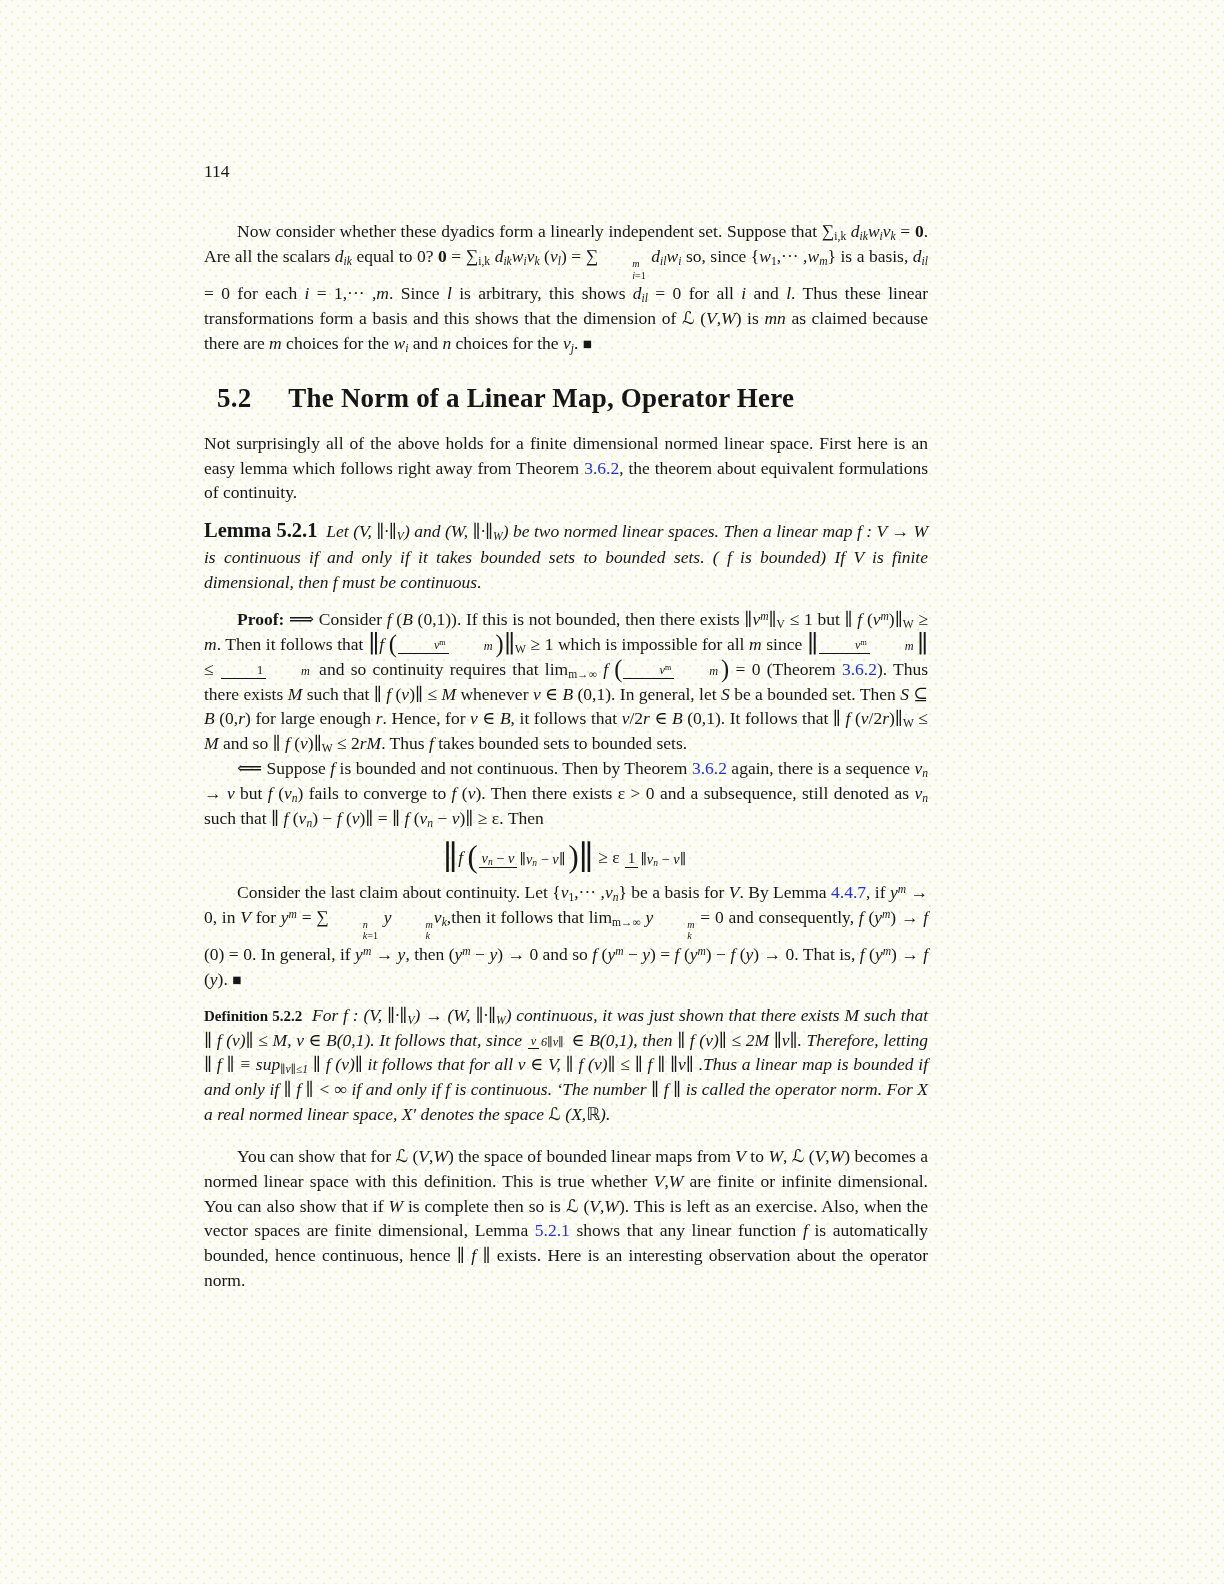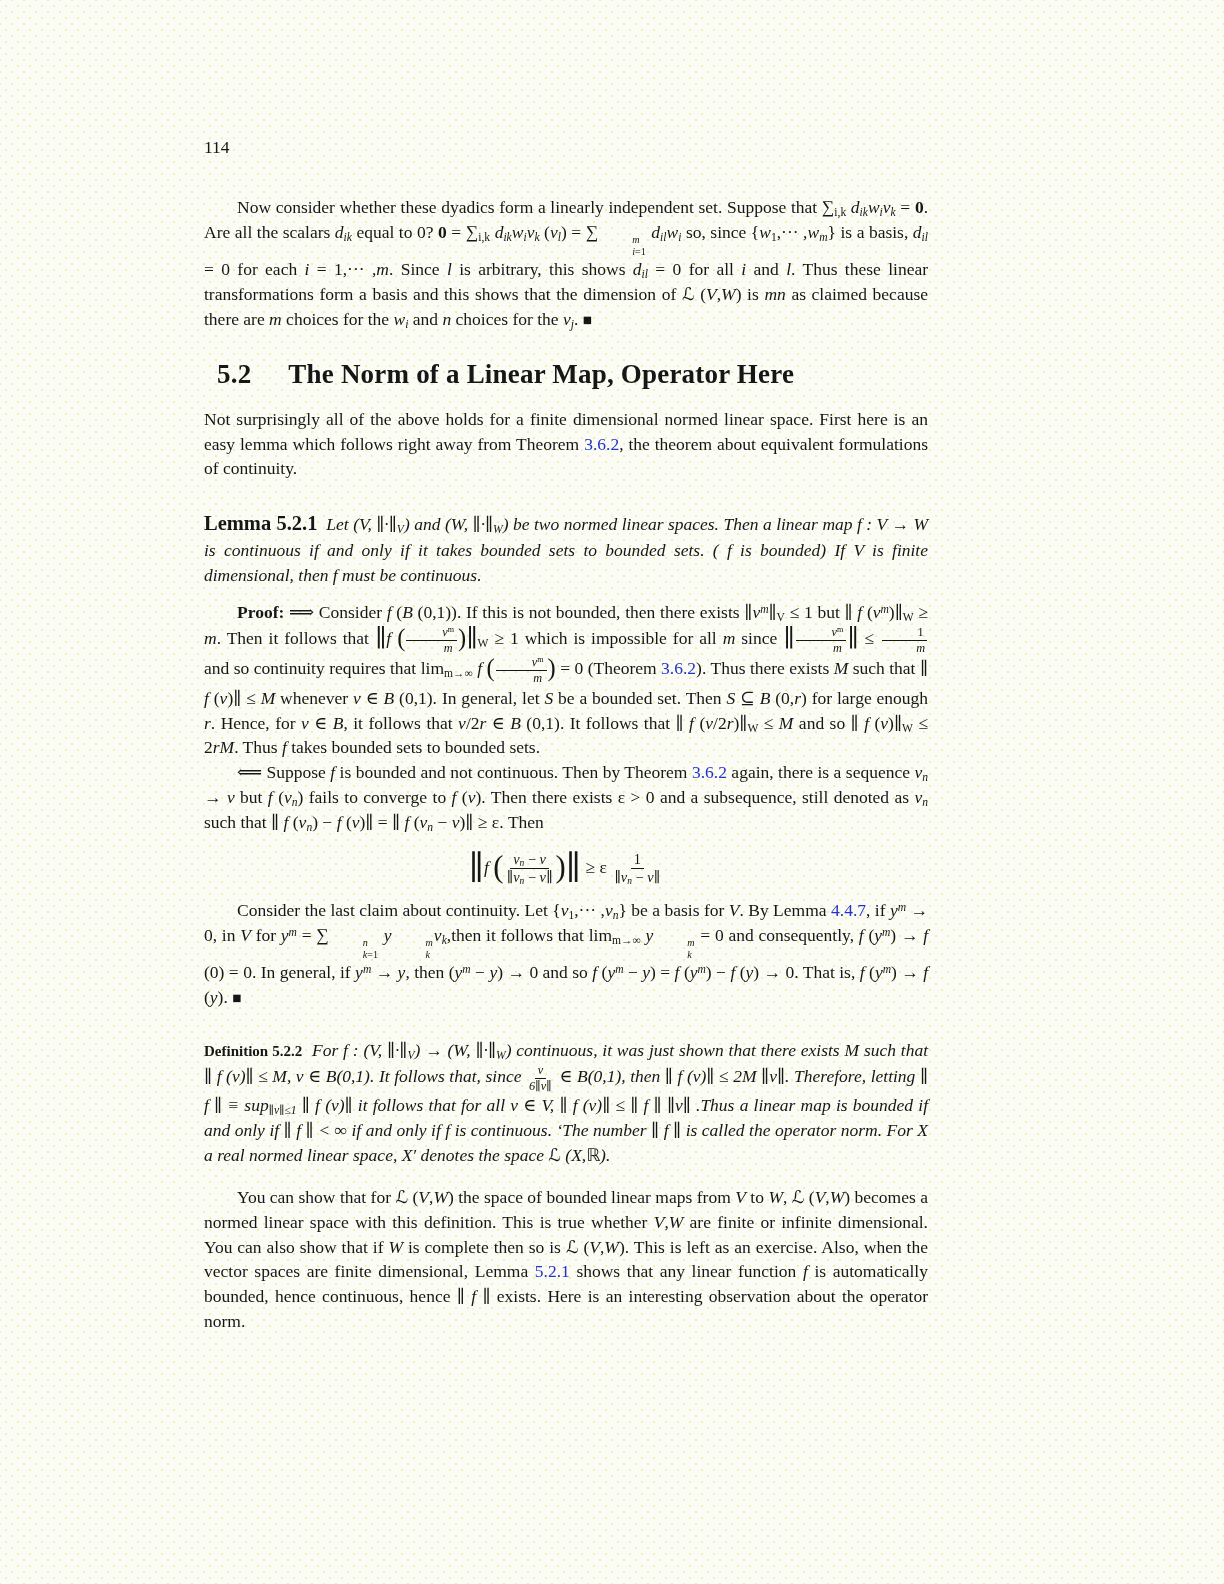--- a/index.html
+++ b/index.html
@@ -10,36 +10,36 @@
   }
   .page{
     position:relative;width:1224px;height:1584px;overflow:hidden;
     background-color:#fcfcf6;
     background-image:
       radial-gradient(rgba(238,228,120,.55) 1px, transparent 1.4px),
       radial-gradient(rgba(238,228,120,.55) 1px, transparent 1.4px);
     background-size:12px 12px;
     background-position:0 0,6px 6px;
   }
-  .content{position:absolute;left:204px;top:137px;width:724px;}
+  .content{position:absolute;left:204px;top:161px;width:724px;}
   .hdr{display:flex;justify-content:space-between;align-items:baseline;font-size:17.5px;margin-bottom:37px;}
   .hdr .ch{white-space:pre;letter-spacing:.2px;}
   p{margin:0;text-align:justify;line-height:1.42;font-size:17.5px;}
   .ind{text-indent:33px;}
   .sec{font-size:27px;font-weight:bold;margin:27px 0 17px 0;padding-left:13px;letter-spacing:.2px;}
   .sec .num{margin-right:37px;}
-  .thm{margin-top:28px;}
+  .thm{margin-top:11px;}
   .thm .body{font-style:italic;}
   .lemlabel{font-weight:bold;font-size:20.5px;}
   .deflabel{font-weight:bold;font-size:15px;}
   .proofp{margin-top:12px;}
   sub,sup{font-size:66%;line-height:0;}
   sub{vertical-align:-0.25em;}
   sup{vertical-align:0.45em;}
-  .fr{display:inline-flex;flex-direction:column;align-items:center;vertical-align:middle;font-size:70%;line-height:1.2;text-align:center;margin:0 1px;}
+  .fr{display:inline-flex;flex-direction:row;align-items:flex-end;vertical-align:middle;font-size:70%;line-height:1.2;text-align:center;margin:0 1px;}
   .fr .n{border-bottom:1.3px solid currentColor;padding:0 3px;}
   .fr .d{padding:0 2px;}
   .fr.big{font-size:82%;}
   .stk{display:inline-flex;flex-direction:column;align-items:flex-start;font-size:58%;line-height:1.15;vertical-align:-0.5em;margin:0 1px;}
   .bp{font-size:140%;vertical-align:-0.08em;line-height:0;}
   .lk{color:var(--link,#2233cc);}
   .qed{font-size:88%;}
   .eq{text-align:center;margin:16px 0 12px 0;font-size:17.5px;line-height:1.2;}
   .dn{font-size:190%;vertical-align:-0.18em;line-height:0;}
   .dp{font-size:175%;vertical-align:-0.14em;line-height:0;}

